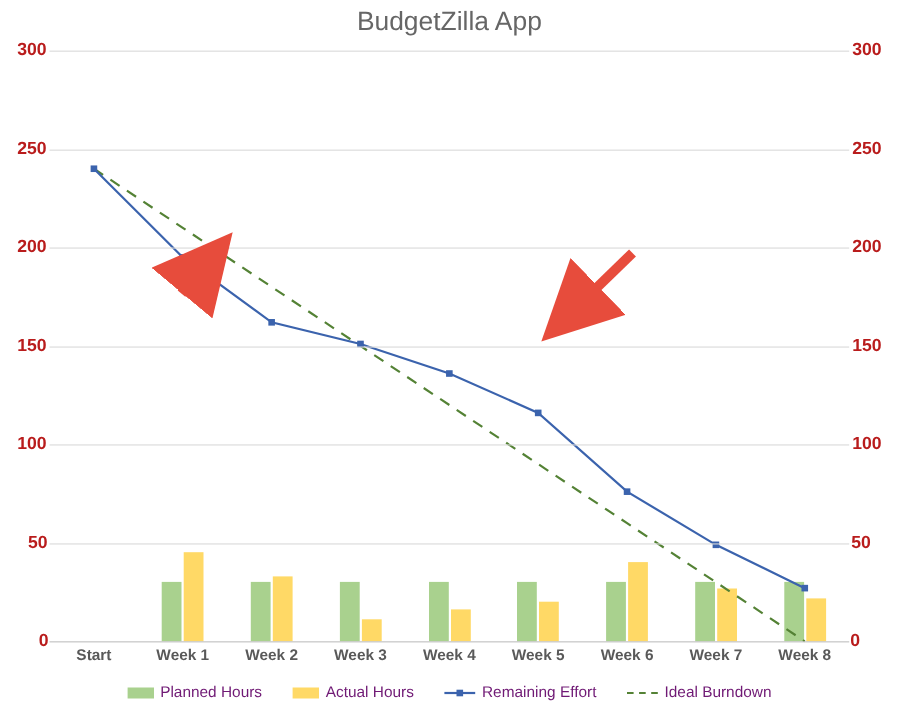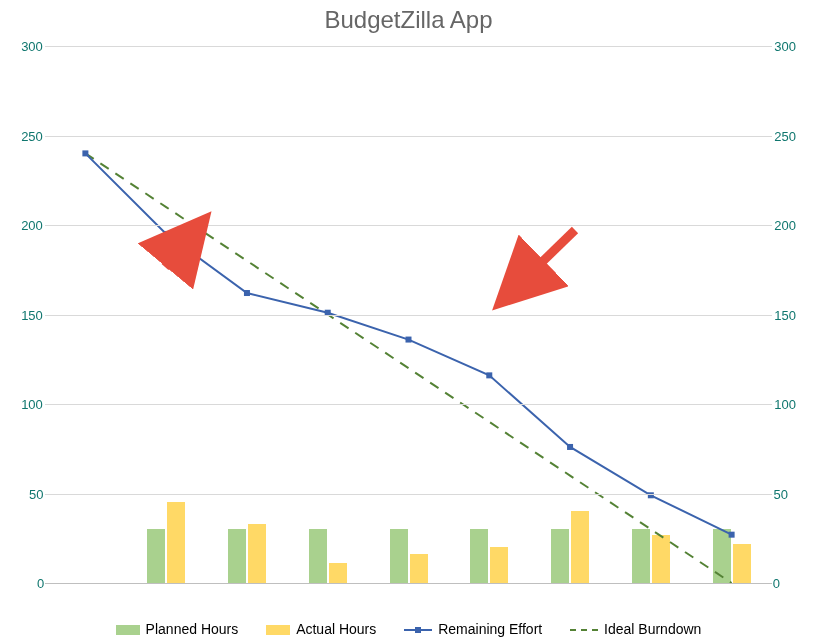--- a/index.html
+++ b/index.html
@@ -1,31 +1,31 @@
 <!DOCTYPE html>
 <html><head>
 <meta charset="utf-8">
 <style>
   html,body{margin:0;padding:0;background:#fff;font-family:"Segoe UI",Arial,sans-serif;color:#595959}
   .chart-wrap{position:relative;width:817px;height:641px;margin:0 auto}
   .title{position:absolute;left:0;right:0;top:6px;text-align:center;font-size:24px;color:#666}
   .plot{position:absolute;left:45px;right:45px;top:46px;bottom:58px}
   .plot .grid-line{position:absolute;left:0;right:0;border-top:1px solid #d9d9d9}
   .plot .grid-line.zero{border-top:1px solid #bfbfbf}
-  .ytick{position:absolute;font-size:13px;color:#0f766e;font-weight:400}
+  .ytick{position:absolute;font-size:16px;color:#b91c1c;font-weight:700}
   .ytick.left{left:0;transform:translate(-110%,-50%)}
   .ytick.right{right:0;transform:translate(110%,-50%)}
   .xticks{position:absolute;left:45px;right:45px;bottom:34px;height:20px}
   .xtick{position:absolute;transform:translateX(-50%);font-size:14px;font-weight:600;color:#595959;white-space:nowrap}
   .bars{position:absolute;left:0;right:0;top:0;bottom:0}
   .bar{position:absolute;bottom:0;width:18px}
   .bar.planned{background:#a9d18e}
   .bar.actual{background:#ffd966}
   svg.lines{position:absolute;left:0;top:0;width:100%;height:100%;overflow:visible}
-  .legend{position:absolute;left:0;right:0;bottom:4px;text-align:center;font-size:14px;color:#000000}
+  .legend{position:absolute;left:0;right:0;bottom:4px;text-align:center;font-size:14px;color:#701a75}
   .legend span.item{display:inline-block;margin:0 12px}
   .swatch{display:inline-block;width:24px;height:10px;vertical-align:middle;margin-right:6px}
   .sw-planned{background:#a9d18e}
   .sw-actual{background:#ffd966}
   .sw-line{display:inline-block;width:28px;vertical-align:middle;margin-right:6px;position:relative}
   .sw-line .ln{display:block;border-top:2px solid #3b63ad}
   .sw-line .mk{position:absolute;width:6px;height:6px;background:#3b63ad;left:50%;top:50%;transform:translate(-50%,-50%)}
   .sw-dash{display:inline-block;width:28px;border-top:2px dashed #548235;vertical-align:middle;margin-right:6px}
   .callout{position:absolute;background:#e74c3c;color:#fff;font-size:15px;text-align:center;border-radius:4px;box-shadow:1px 2px 4px rgba(0,0,0,.3);padding:8px 12px;line-height:1.25}
   svg.arrows{position:absolute;left:0;top:0;width:817px;height:641px;pointer-events:none}
@@ -84,20 +84,31 @@
       <div class="ytick left" style="top: 179px;">200</div>
       <div class="ytick right" style="top: 179px;">200</div>
       <div class="grid-line" style="top: 89.5px;"></div>
       <div class="ytick left" style="top: 89.5px;">250</div>
       <div class="ytick right" style="top: 89.5px;">250</div>
       <div class="grid-line" style="top: 0px;"></div>
       <div class="ytick left" style="top: 0px;">300</div>
       <div class="ytick right" style="top: 0px;">300</div>
     </div>
 
+  <div class="xticks" id="xticks">
+      <div class="xtick" style="left: 40.3889px;">Start</div>
+      <div class="xtick" style="left: 121.167px;">Week 1</div>
+      <div class="xtick" style="left: 201.944px;">Week 2</div>
+      <div class="xtick" style="left: 282.722px;">Week 3</div>
+      <div class="xtick" style="left: 363.5px;">Week 4</div>
+      <div class="xtick" style="left: 444.278px;">Week 5</div>
+      <div class="xtick" style="left: 525.056px;">Week 6</div>
+      <div class="xtick" style="left: 605.833px;">Week 7</div>
+      <div class="xtick" style="left: 686.611px;">Week 8</div>
+    </div>
 
 
   <svg class="arrows">
     <defs>
       <marker id="ahead" markerWidth="8" markerHeight="8" refX="6" refY="4" orient="auto">
         <path d="M0,0 L8,4 L0,8 Z" fill="#e74c3c"></path>
       </marker>
     </defs>
     <line x1="165" y1="267" x2="200" y2="225" stroke="#e74c3c" stroke-width="9" marker-end="url(#ahead)"></line>
     <line x1="575" y1="230" x2="505" y2="298" stroke="#e74c3c" stroke-width="9" marker-end="url(#ahead)"></line>

